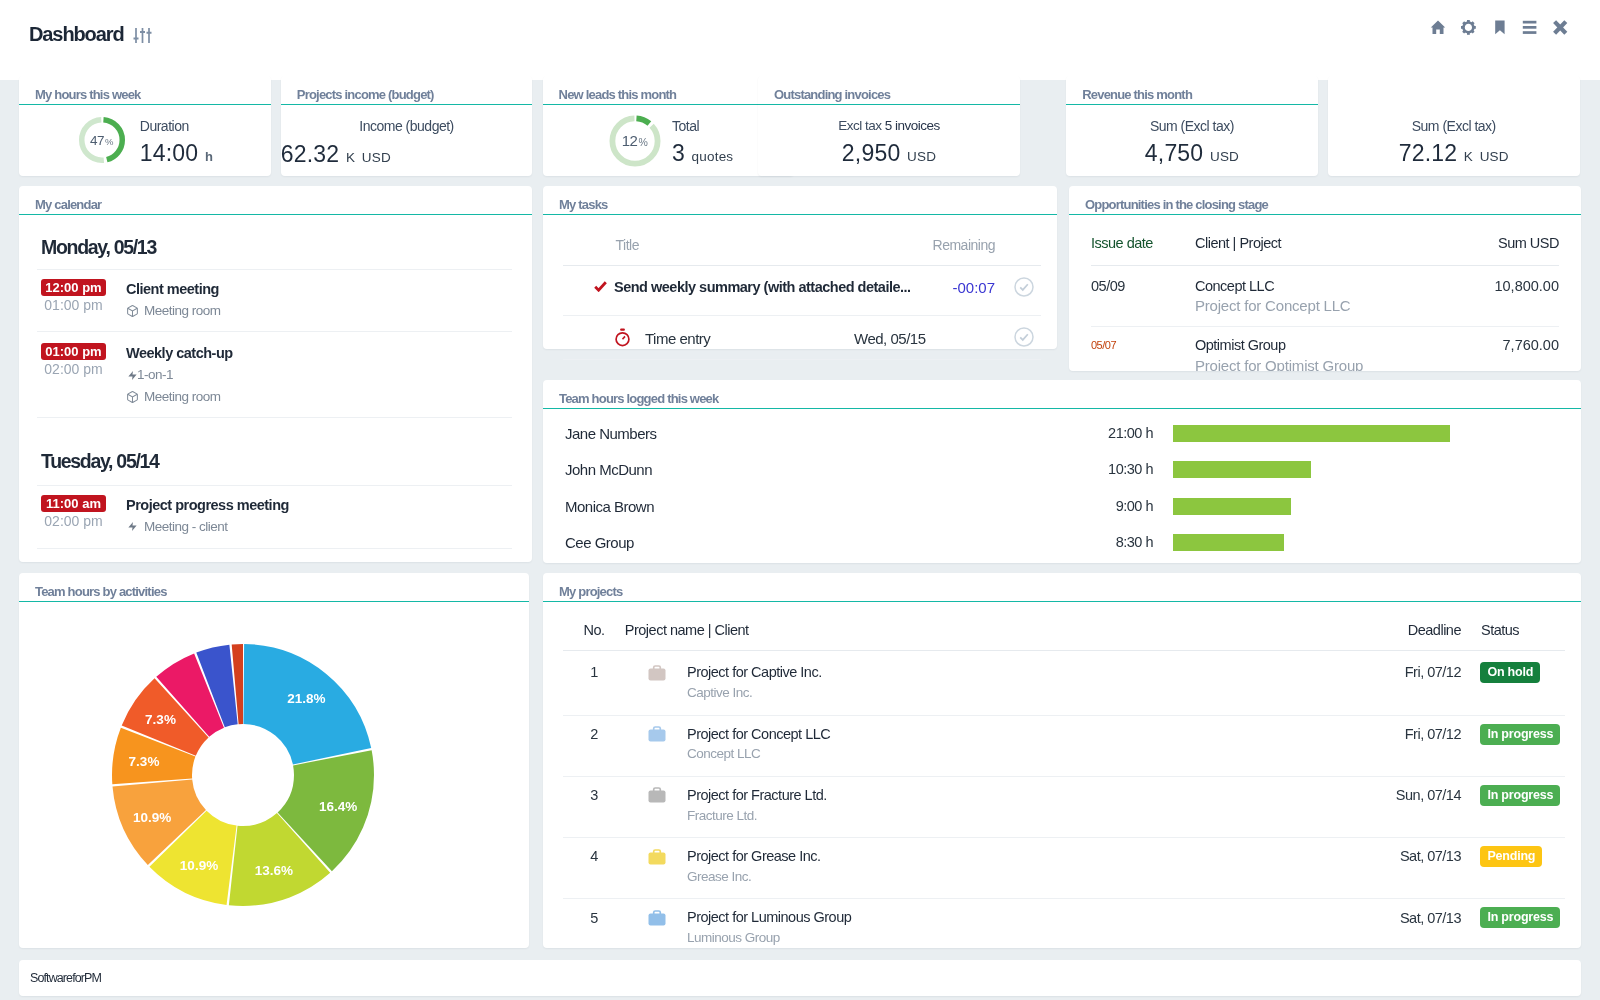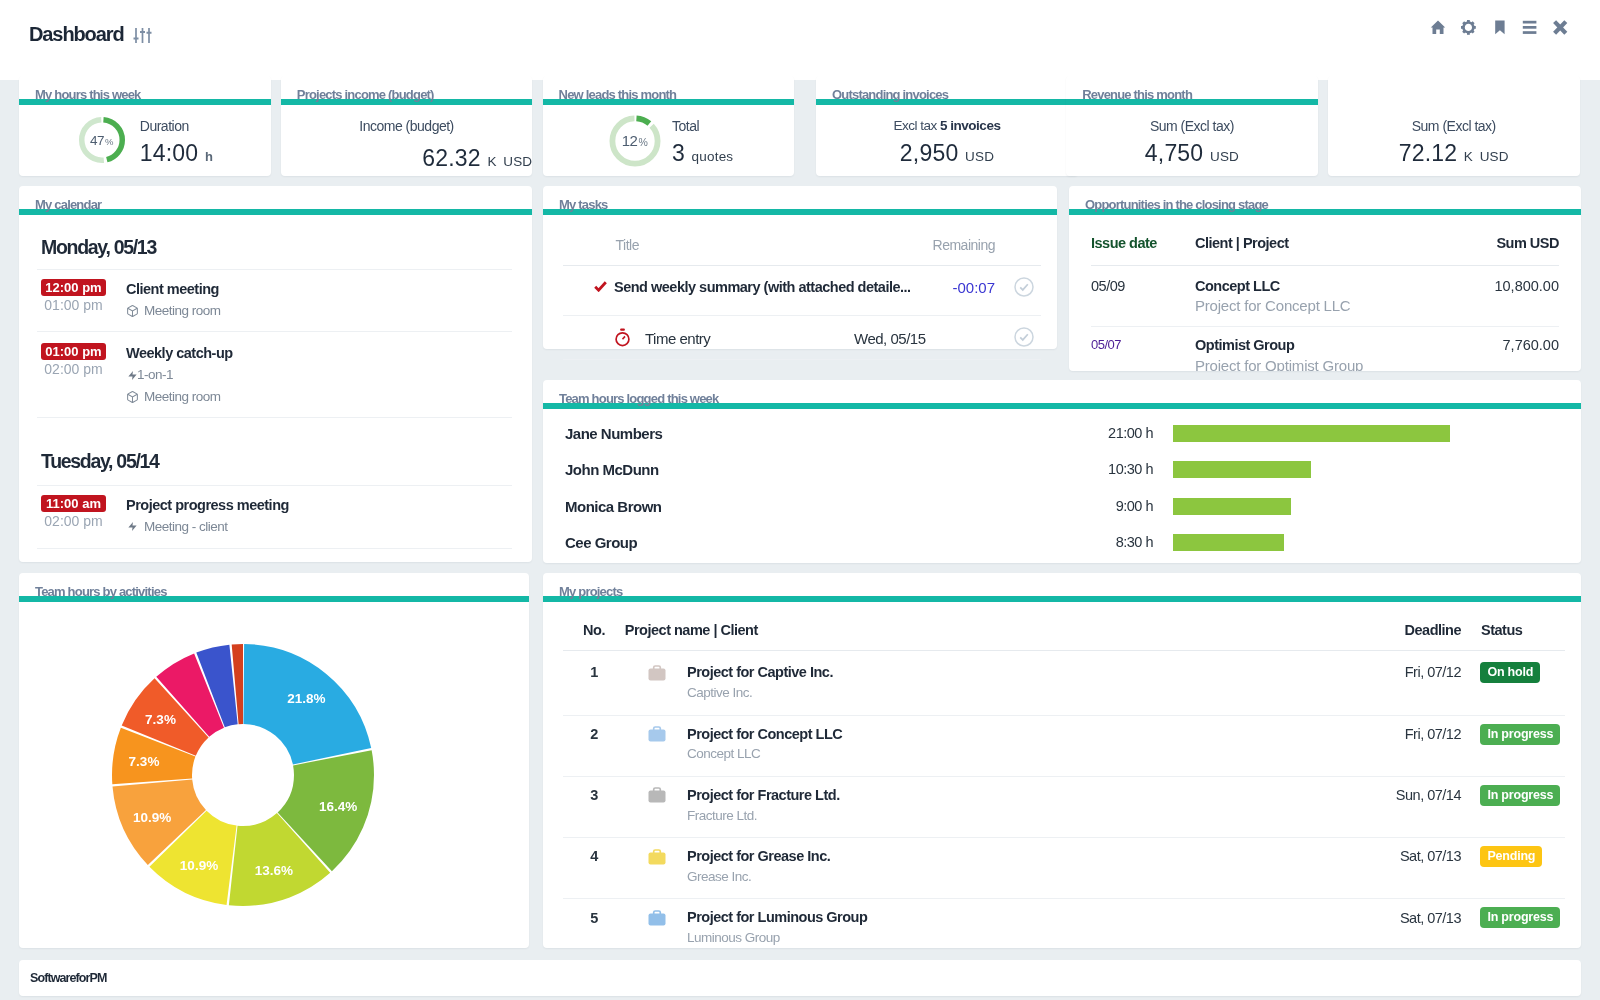--- a/index.html
+++ b/index.html
@@ -1,21 +1,21 @@
 <!DOCTYPE html>
 <html><head>
 <meta charset="utf-8">
 <style>
 html,body{margin:0;padding:0}
 body{width:1600px;height:1000px;background:#e9eef1;font-family:"Liberation Sans",sans-serif;overflow:hidden;position:relative;letter-spacing:-0.5px}
 .a{position:absolute}
 .p{position:absolute;background:#fff;border-radius:4px;box-shadow:0 1px 2px rgba(20,35,50,.06)}
-.ph{box-sizing:border-box;height:29px;line-height:20px;padding:9px 16px 0;font-size:13px;letter-spacing:-0.8px;font-weight:700;color:#70809a;border-bottom:6px solid #14b8a6}
+.ph{box-sizing:border-box;height:29px;line-height:20px;padding:9px 16px 0;font-size:13px;letter-spacing:-0.8px;font-weight:700;color:#70809a;border-bottom:1px solid #14b8a6}
 .hr{position:absolute;height:1px;background:#edf0f3}
-.bd{font-weight:700}
+.bd{font-weight:400}
 .gy{color:#98a2ae}
 .tb{position:absolute;left:22px;width:65px;height:17px;background:#c1141f;border-radius:3px;color:#fff;font-size:13px;letter-spacing:0;font-weight:700;text-align:center;line-height:17px}
 .st{position:absolute;box-sizing:border-box;height:21px;line-height:21px;border-radius:4px;color:#fff;font-size:12.5px;letter-spacing:-0.2px;font-weight:700;padding:0 7px;text-align:center}
 </style>
 </head>
 <body>
 <div class="a" style="left:0;top:0;width:1600px;height:80px;background:#fff">
  <div class="a" style="left:29px;top:26px;line-height:16px;font-size:20px;letter-spacing:-1.1px;font-weight:700;color:#1c2736">Dashboard</div>
  <svg class="a" style="left:133px;top:28px" width="19" height="15" viewBox="0 0 19 15">
   <g stroke="#7d8ea4" stroke-width="1.7" fill="none">
@@ -61,36 +61,36 @@
   </g>
   <text x="21" y="30.5" font-size="13.5" fill="#4d5d70" text-anchor="middle" font-family="Liberation Sans,sans-serif">47</text>
   <text x="29" y="30.5" font-size="9.5" fill="#6c7a88" font-family="Liberation Sans,sans-serif">%</text>
  </svg>
  <div class="a" style="left:120.8px;top:43.2px;line-height:14px;font-size:14px;color:#3d4c60">Duration</div>
  <div class="a" style="left:120.8px;top:66px;line-height:23px;font-size:23px;letter-spacing:0.2px;color:#1f2b3b">14:00 <span style="font-size:13px;color:#5a6878;font-weight:700">h</span></div>
 </div>
 <div class="p" style="left:280.8px;top:76px;width:251.5px;height:100px">
  <div class="ph">Projects income (budget)</div>
  <div class="a" style="left:0;top:43.2px;width:100%;text-align:center;line-height:14px;font-size:14px;color:#3d4c60">Income (budget)</div>
- <div class="a" style="left:0;top:66px;width:100%;text-align:right;line-height:32px;font-size:23px;letter-spacing:0.2px;color:#1f2b3b">62.32 <span style="font-size:13.5px;color:#33404f">K</span> <span style="font-size:13.5px;color:#33404f">USD</span></div>
+ <div class="a" style="left:0;top:66px;width:100%;text-align:left;line-height:25px;font-size:23px;letter-spacing:0.2px;color:#1f2b3b">62.32 <span style="font-size:13.5px;color:#33404f">K</span> <span style="font-size:13.5px;color:#33404f">USD</span></div>
 </div>
 <div class="p" style="left:542.6px;top:76px;width:251.5px;height:100px">
  <div class="ph">New leads this month</div>
  <svg class="a" style="left:65px;top:37.9px" width="54" height="54" viewBox="0 0 54 54">
   <g transform="rotate(-90 27 27)" fill="none" stroke-width="5.8">
    <circle cx="27" cy="27" r="22.6" stroke="#cde5c8" stroke-dasharray="121.96 20.04" stroke-dashoffset="-18.54"></circle>
    <circle cx="27" cy="27" r="22.6" stroke="#4cae50" stroke-dasharray="14.04 127.96" stroke-dashoffset="-1.5"></circle>
   </g>
   <text x="21.5" y="32" font-size="15" fill="#4d5d70" text-anchor="middle" font-family="Liberation Sans,sans-serif">12</text>
   <text x="30.5" y="32" font-size="10.5" fill="#6c7a88" font-family="Liberation Sans,sans-serif">%</text>
  </svg>
  <div class="a" style="left:129.4px;top:43.2px;line-height:14px;font-size:14px;color:#3d4c60">Total</div>
  <div class="a" style="left:129.4px;top:66px;line-height:23px;font-size:23px;letter-spacing:0.2px;color:#1f2b3b">3 <span style="font-size:13.5px;color:#33404f">quotes</span></div>
 </div>
-<div class="p" style="left:816px;top:76px;width:262px;height:100px">
+<div class="p" style="left:758px;top:76px;width:262px;height:100px">
  <div class="ph">Outstanding invoices</div>
  <div class="a" style="left:0;top:43.2px;width:100%;text-align:center;line-height:14px;font-size:13.5px;color:#3d4c60">Excl tax <span class="bd" style="color:#28354a">5 invoices</span></div>
  <div class="a" style="left:0;top:66px;width:100%;text-align:center;line-height:23px;font-size:23px;letter-spacing:0.2px;color:#1f2b3b">2,950 <span style="font-size:13.5px;color:#33404f">USD</span></div>
 </div>
 <div class="p" style="left:1066.2px;top:76px;width:251.5px;height:100px">
  <div class="ph">Revenue this month</div>
  <div class="a" style="left:0;top:43.2px;width:100%;text-align:center;line-height:14px;font-size:14px;color:#3d4c60">Sum (Excl tax)</div>
  <div class="a" style="left:0;top:66px;width:100%;text-align:center;line-height:23px;font-size:23px;letter-spacing:0.2px;color:#1f2b3b">4,750 <span style="font-size:13.5px;color:#33404f">USD</span></div>
 </div>
 <div class="p" style="left:1328px;top:76px;width:251.5px;height:100px">
@@ -166,21 +166,21 @@
  <div class="ph">Opportunities in the closing stage</div>
  <div class="a bd" style="left:22px;top:50.3px;line-height:14.5px;font-size:14.5px;color:#14532d">Issue date</div>
  <div class="a bd" style="left:126px;top:50.3px;line-height:14.5px;font-size:14.5px;color:#1f2937">Client | Project</div>
  <div class="a bd" style="right:22px;top:50.3px;line-height:14.5px;font-size:14.5px;color:#1f2937">Sum USD</div>
  <div class="hr" style="left:22px;top:78.6px;width:468px;background:#e6eaee"></div>
  <div class="a" style="left:22px;top:92.7px;line-height:14.5px;font-size:14.5px;color:#29343f">05/09</div>
  <div class="a bd" style="left:126px;top:92.5px;line-height:15px;font-size:14.5px;color:#1f2937">Concept LLC</div>
  <div class="a" style="right:22px;top:92.7px;line-height:14.5px;font-size:14.5px;letter-spacing:0;color:#29343f">10,800.00</div>
  <div class="a" style="left:126px;top:112px;line-height:15px;font-size:15px;letter-spacing:-0.2px;color:#98a2ae">Project for Concept LLC</div>
  <div class="hr" style="left:22px;top:139.5px;width:468px"></div>
- <div class="a" style="left:22px;top:152.2px;line-height:14.5px;font-size:13px;color:#4c1d95">05/07</div>
+ <div class="a" style="left:22px;top:152.2px;line-height:14.5px;font-size:11px;color:#c2410c">05/07</div>
  <div class="a bd" style="left:126px;top:152px;line-height:15px;font-size:14.5px;color:#1f2937">Optimist Group</div>
  <div class="a" style="right:22px;top:152.2px;line-height:14.5px;font-size:14.5px;letter-spacing:0;color:#29343f">7,760.00</div>
  <div class="a" style="left:126px;top:171.5px;line-height:15px;font-size:15px;letter-spacing:-0.2px;color:#98a2ae">Project for Optimist Group</div>
 </div>
 <div class="p" style="left:543px;top:380px;width:1038px;height:182.5px">
  <div class="ph">Team hours logged this week</div>
  <div class="a bd" style="left:22px;top:45.5px;line-height:15px;font-size:15px;color:#1f2937">Jane Numbers</div>
  <div class="a" style="right:428px;top:45.8px;line-height:14.5px;font-size:14.5px;color:#29343f">21:00 h</div>
  <div class="a" style="left:630px;top:44.5px;width:277px;height:17px;background:#8cc63f"></div>
  <div class="a bd" style="left:22px;top:82px;line-height:15px;font-size:15px;color:#1f2937">John McDunn</div>

